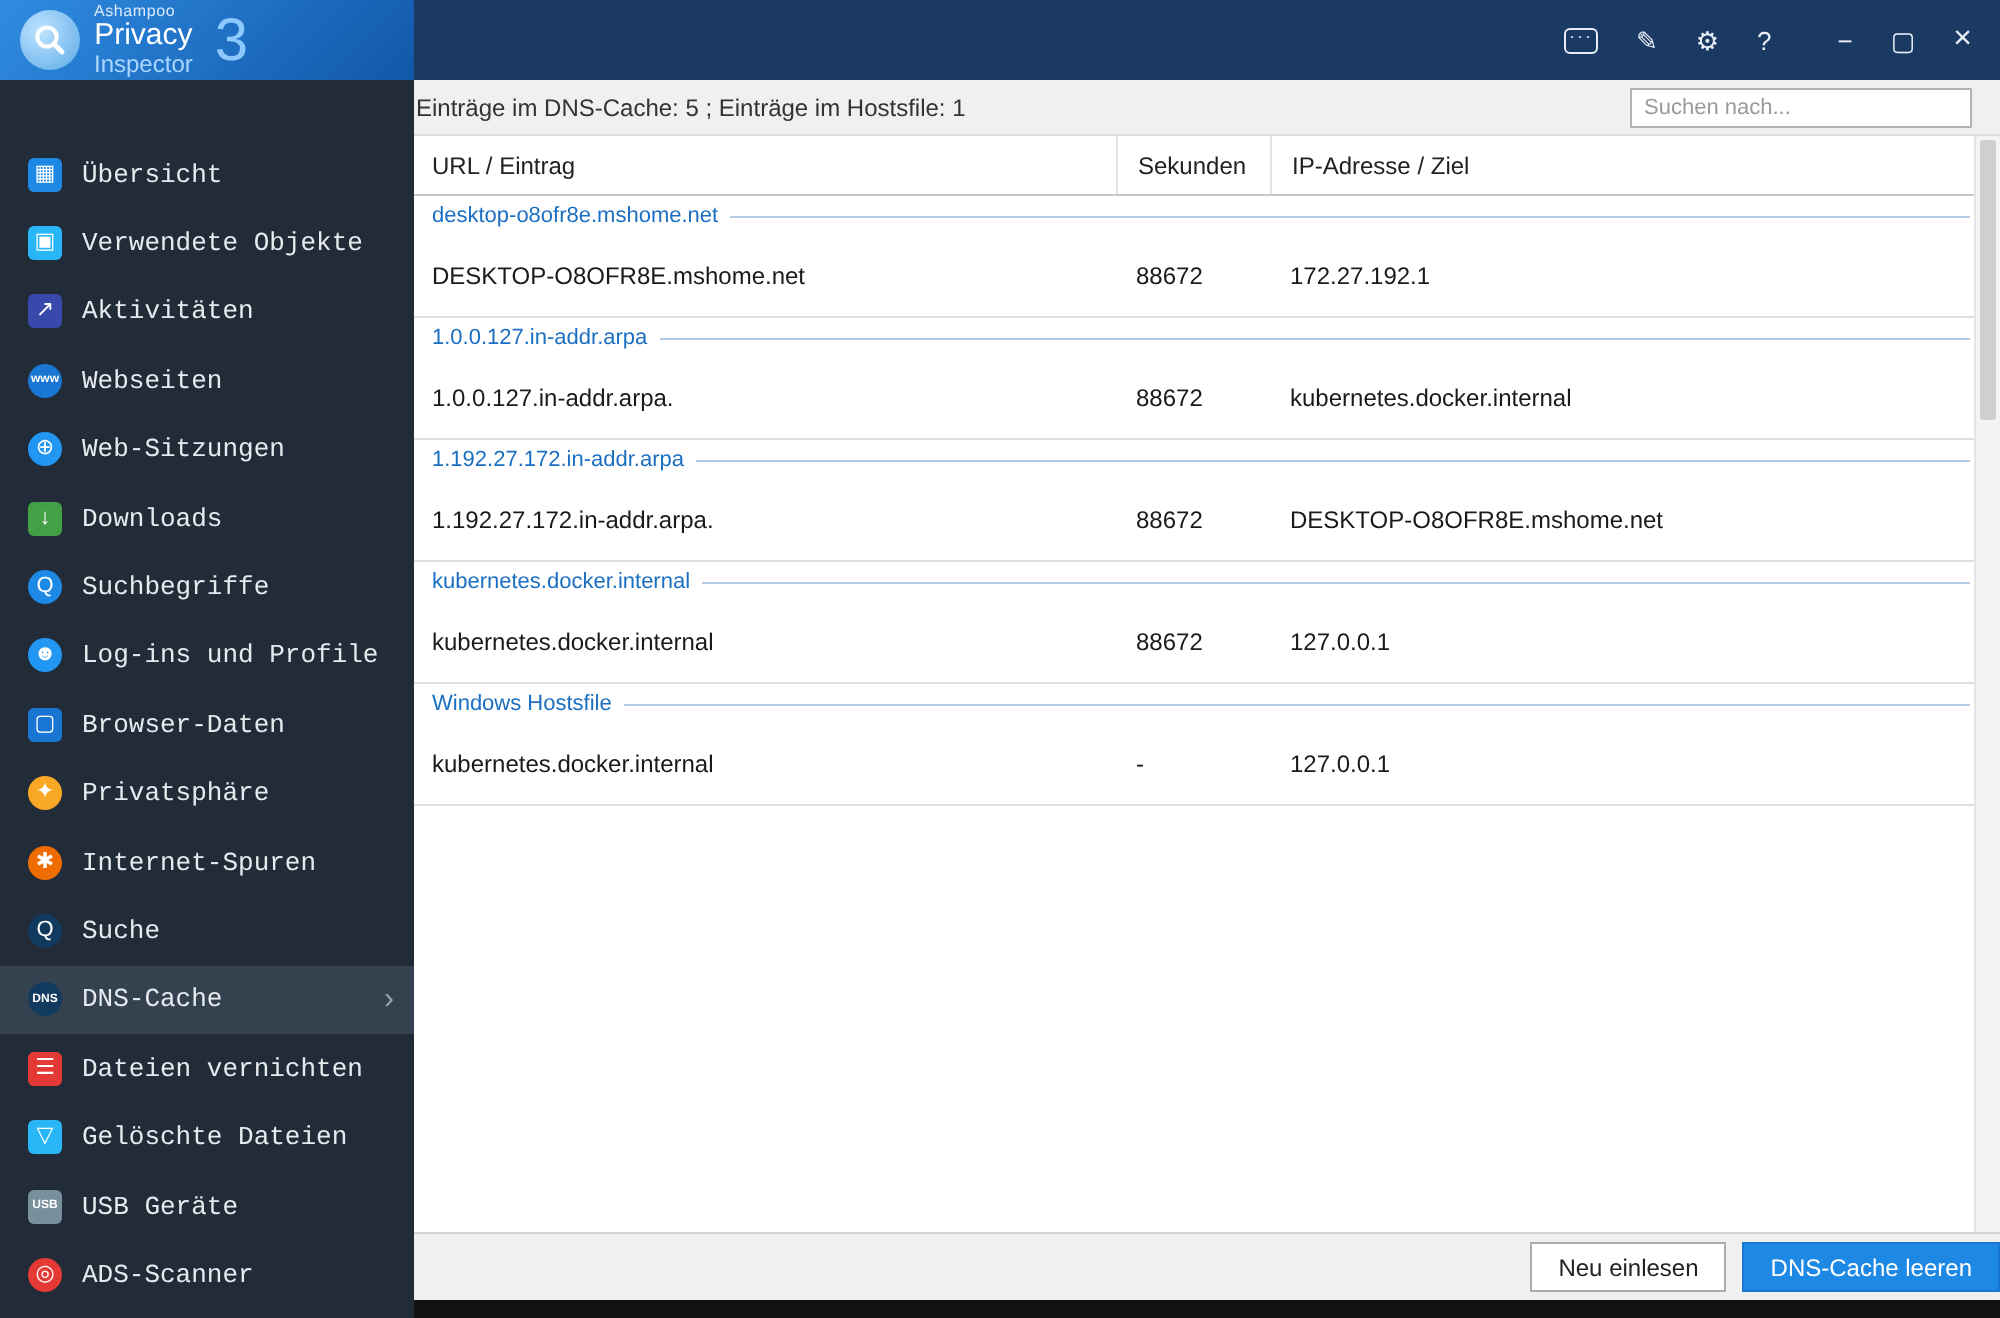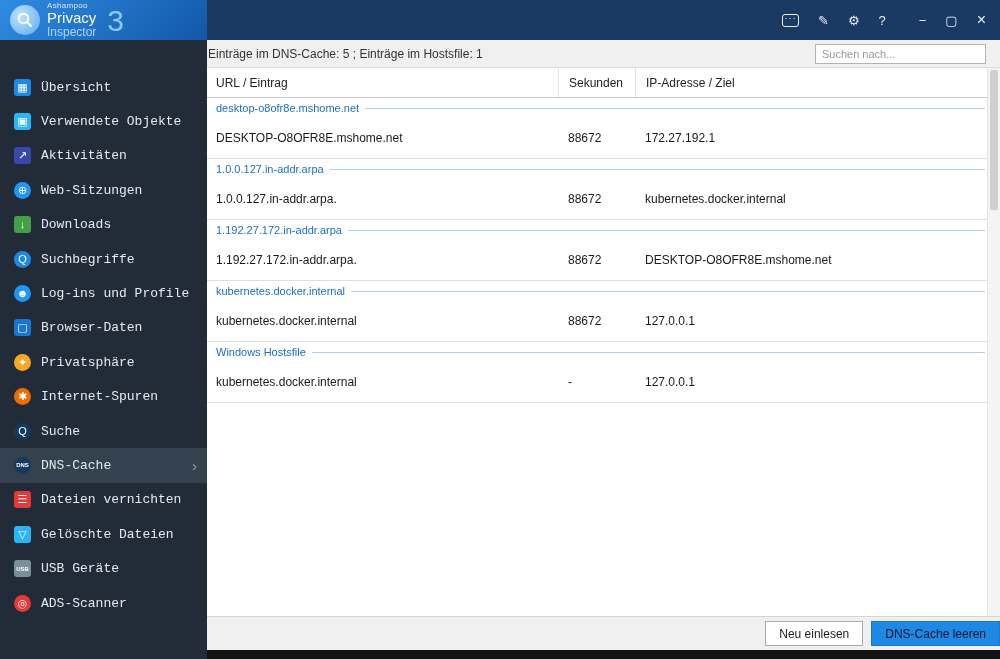--- a/index.html
+++ b/index.html
@@ -52,21 +52,21 @@
   .group-line { flex:1; height:1px; background:#b3cde6; margin:0 2px 0 6px; }
   .data-row { display:grid; grid-template-columns:351px 77px 1fr; height:41px; align-items:center; border-bottom:1px solid #dedede; font-size:12px; color:#1a1a1a; cursor:default; }
   .cell { padding-left:9px; white-space:nowrap; overflow:hidden; text-overflow:ellipsis; }
   .cell.c2, .cell.c3 { padding-left:10px; }
 
   .vscroll { position:absolute; top:0; right:0; bottom:0; width:13px; background:#f4f4f4; border-left:1px solid #e4e4e4; cursor:pointer; }
   .vscroll-thumb { position:absolute; top:2px; left:2px; right:2px; height:140px; background:#cfcfcf; border-radius:2px; cursor:grab; }
 
   .buttonbar { height:34px; flex-shrink:0; background:#f0f0f0; border-top:1px solid #d4d4d4; display:flex; align-items:center; justify-content:flex-end; gap:8px; }
   .btn { height:25px; padding:0 13px; font-size:12px; border:1px solid #ababab; background:#fff; color:#222; cursor:pointer; font-family:inherit; }
-  .btn.primary { background:#1e88e5; border-color:#1976d2; color:#0f172a; }
+  .btn.primary { background:#1e88e5; border-color:#1976d2; color:#ffffff; }
   .footer-strip { height:9px; flex-shrink:0; background:#121212; }
 </style>
 </head>
 <body>
 
 <div class="window">
 
   <div class="titlebar">
     <div class="logo-area">
       <div class="logo-circle">
@@ -105,20 +105,25 @@
     <span class="side-icon" style="background: rgb(41, 182, 246);">▣</span>
     <span class="side-label">Verwendete Objekte</span>
 
   </div>
         <div class="side-item">
     <span class="side-icon" style="background: rgb(57, 73, 171);">↗</span>
     <span class="side-label">Aktivitäten</span>
 
   </div>
         <div class="side-item">
+    <span class="side-icon circle tiny-text" style="background: rgb(25, 118, 210);">www</span>
+    <span class="side-label">Webseiten</span>
+
+  </div>
+        <div class="side-item">
     <span class="side-icon circle" style="background: rgb(33, 150, 243);">⊕</span>
     <span class="side-label">Web-Sitzungen</span>
 
   </div>
         <div class="side-item">
     <span class="side-icon" style="background: rgb(67, 160, 71);">↓</span>
     <span class="side-label">Downloads</span>
 
   </div>
         <div class="side-item">

